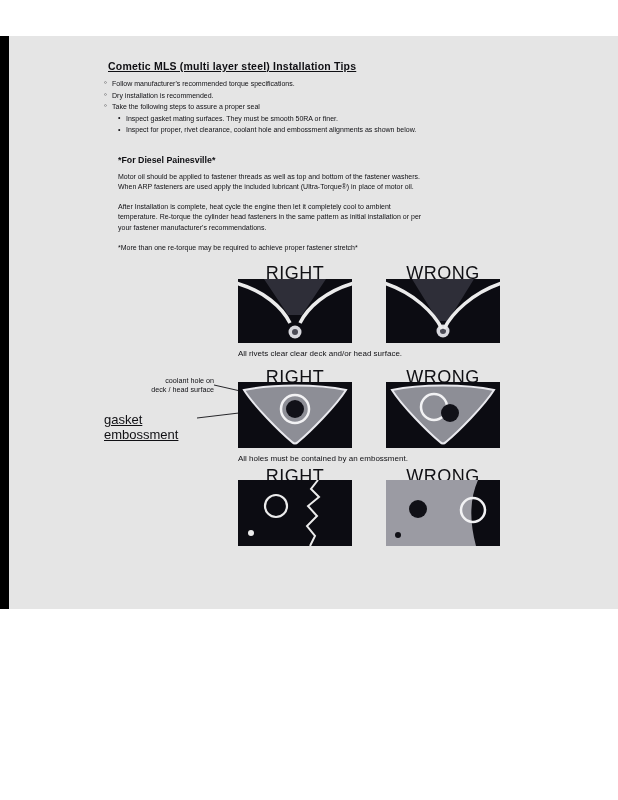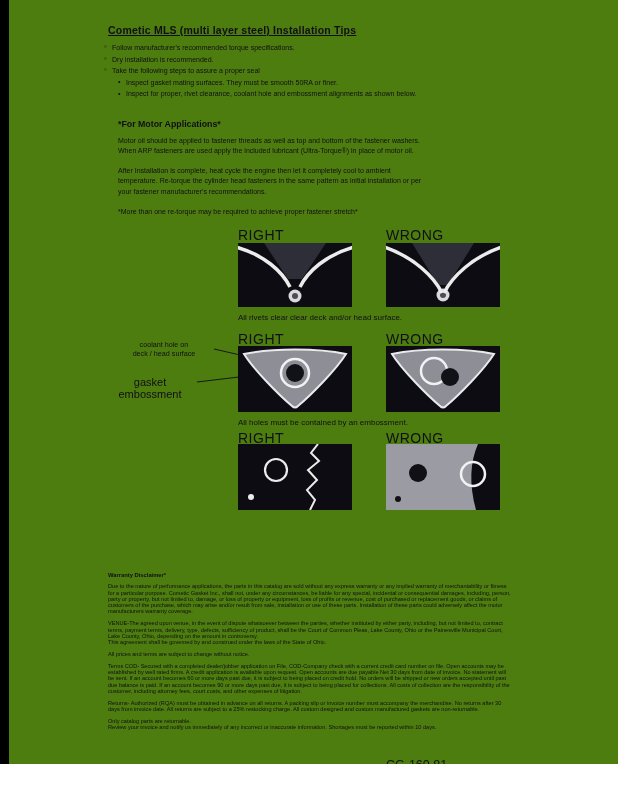--- a/index.html
+++ b/index.html
@@ -1,47 +1,47 @@
 <!DOCTYPE html>
 <html><head>
 <meta charset="utf-8">
 <style>
   * { margin:0; padding:0; box-sizing:border-box; }
   html,body { background:#ffffff; }
   body { font-family:"Liberation Sans", sans-serif; color:#101014; }
-  .page { position:relative; width:618px; height:764px; background:#4d7c0f; overflow:hidden; }
+  .page { position:relative; width:618px; height:573px; background:#e5e5e5; overflow:hidden;margin-top:36px; }
   .leftbar { position:absolute; left:0; top:0; width:9px; height:800px; background:#000; }
 
   .title { position:absolute; left:108px; top:24px; font-size:10.5px; font-weight:bold;
            text-decoration:underline; letter-spacing:0.2px; }
 
   .tips { position:absolute; left:104px; top:44px; width:420px; list-style:none;
           font-size:7px; line-height:8px; }
   .tips li { position:relative; margin-bottom:3.6px; }
   .tips li.lv1 { padding-left:8px; }
   .tips li.lv1::before { content:"◦"; position:absolute; left:0; top:-1px; font-size:8px; }
   .tips li.lv2 { padding-left:22px; }
   .tips li.lv2::before { content:"•"; position:absolute; left:14px; top:-0.5px; font-size:7px; }
 
   .diesel { position:absolute; left:118px; top:119px; width:312px; font-size:7px; line-height:10.6px; }
   .diesel h2 { font-size:8.8px; font-weight:bold; margin-bottom:6px; }
   .diesel p { margin-bottom:9px; }
 
-  .rw  { position:absolute; width:114px; font-size:14px; letter-spacing:0.5px; }
+  .rw  { position:absolute; width:114px; text-align:center; font-size:18px; letter-spacing:0.5px; }
   .img { position:absolute; width:114px; }
   .img svg { display:block; }
   .cap { position:absolute; left:238px; font-size:8px; white-space:pre-line; line-height:10px; }
   .colL { left:238px; } .colR { left:386px; }
   .r1h { top:227px; } .r1i { top:243px; } .r1c { top:313px; }
   .r2h { top:331px; } .r2i { top:346px; } .r2c { top:418px; }
   .r3h { top:430px; } .r3i { top:444px; } .r3c { top:514px; }
 
-  .plabel1 { position:absolute; left:120px; top:341px; width:88px; text-align:center;
+  .plabel1 { position:absolute; left:126px; top:341px; width:88px; text-align:right;
              font-size:7.2px; line-height:8.8px; white-space:pre-line; }
-  .plabel2 { position:absolute; left:104px; top:376px; width:92px; text-align:center; font-size:11px; }
+  .plabel2 { position:absolute; left:104px; top:376px; width:92px; text-align:left; font-size:13px;text-decoration:underline; }
   .plines  { position:absolute; left:196px; top:341px; }
 
   .warranty { position:absolute; left:108px; top:572px; width:404px; font-size:5.6px; line-height:6.3px; }
   .warranty h3 { font-size:5.8px; font-weight:bold; margin-bottom:5px; }
   .warranty p { margin-bottom:5.5px; }
   .warranty p.mb0 { margin-bottom:0; }
 
   .footer { position:absolute; left:386px; top:758px; font-size:12.5px; }
 </style>
 </head>
@@ -54,21 +54,21 @@
 
   <ul class="tips">
     <li class="lv1">Follow manufacturer's recommended torque specifications.</li>
     <li class="lv1">Dry installation is recommended.</li>
     <li class="lv1">Take the following steps to assure a proper seal</li>
     <li class="lv2">Inspect gasket mating surfaces.  They must be smooth 50RA or finer.</li>
     <li class="lv2">Inspect for proper, rivet clearance, coolant hole and embossment alignments as shown below.</li>
   </ul>
 
   <div class="diesel">
-    <h2>*For Motor Applications*</h2>
+    <h2>*For Diesel Painesville*</h2>
     <p>Motor oil should be applied to fastener threads as well as top and bottom of the fastener washers. When ARP fasteners are used apply the included lubricant (Ultra-Torque®) in place of motor oil.</p>
     <p>After Installation is complete, heat cycle the engine then let it completely cool to ambient temperature. Re-torque the cylinder head fasteners in the same pattern as initial installation or per your fastener manufacturer's recommendations.</p>
     <p>*More than one re-torque may be required to achieve proper fastener stretch*</p>
   </div>
 
   <div class="rw colL r1h">RIGHT</div>
   <div class="rw colR r1h">WRONG</div>
 
   <div class="img colL r1i">
     <svg width="114" height="64" viewBox="0 0 114 64" xmlns="http://www.w3.org/2000/svg">

